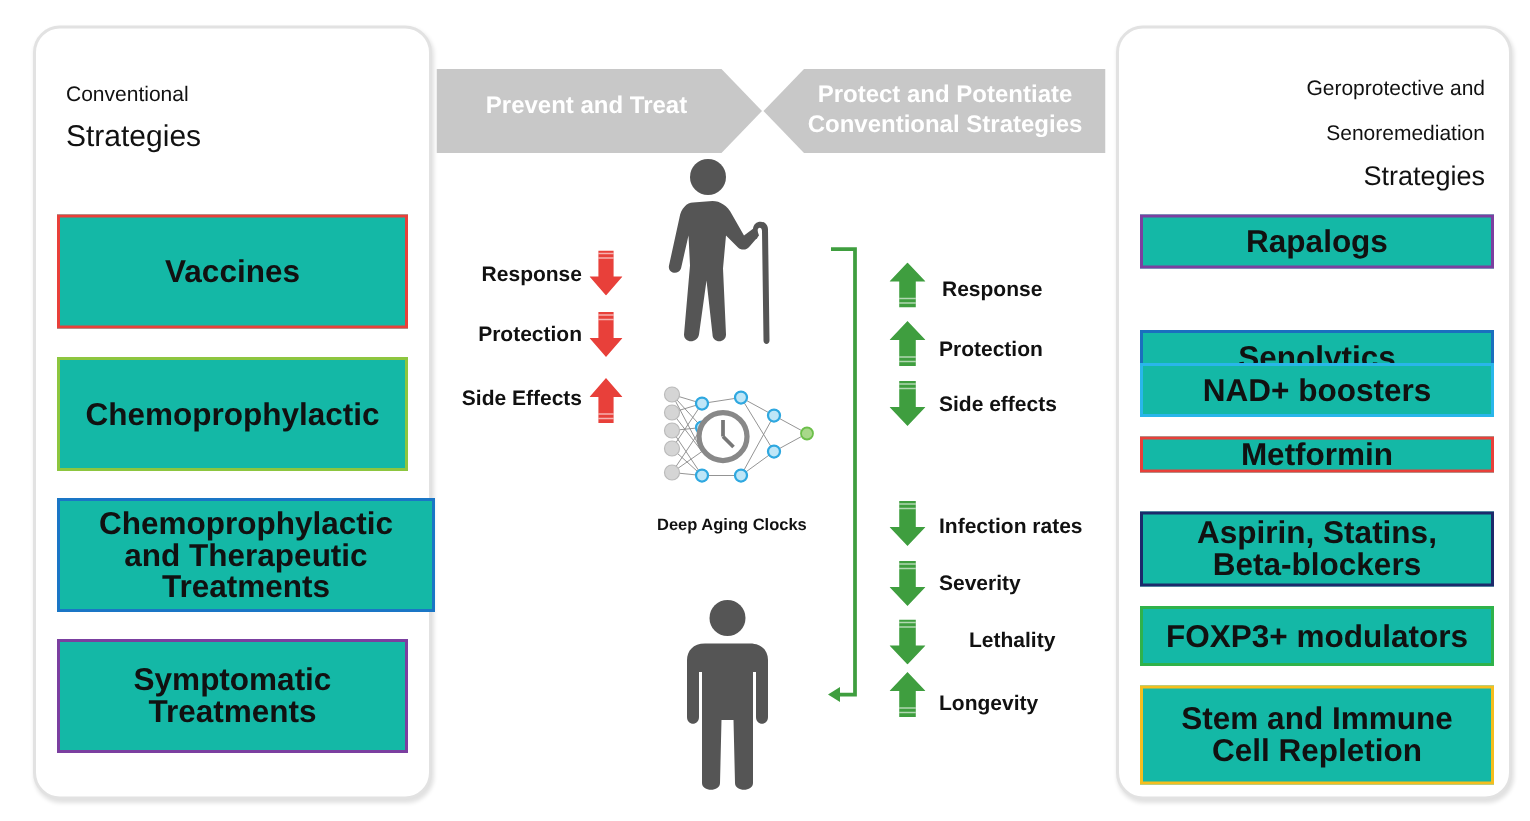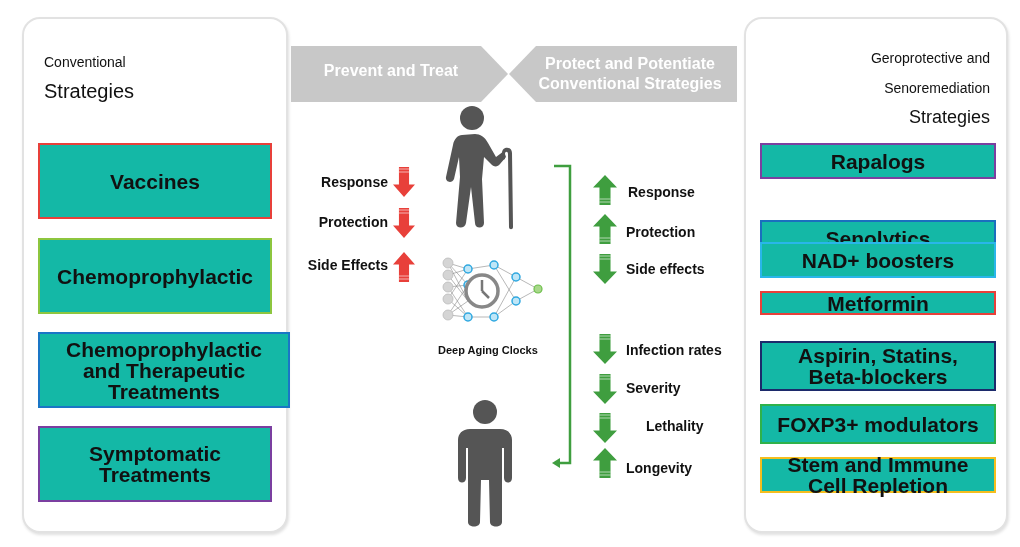--- a/index.html
+++ b/index.html
@@ -37,21 +37,21 @@
 <div class="panel" id="right-panel">
   <div class="ptitle-bold" style="right:16px;top:26px;text-align:right;">Geroprotective and</div>
   <div class="ptitle-bold" style="right:16px;top:56px;text-align:right;">Senoremediation</div>
   <div class="ptitle-norm" style="right:16px;top:86px;text-align:right;font-size:18px;">Strategies</div>
   <div class="sbox" id="rb0" style="left: 14px; top: 124px; width: 236px; height: 36px; border-color: rgb(123, 63, 160);">Rapalogs</div>
   <div class="sbox" id="rb1" style="left: 14px; top: 175px; width: 236px; height: 36px; border-color: rgb(26, 111, 190); margin-top: 26px;">Senolytics</div>
   <div class="sbox" id="rb2" style="left: 14px; top: 223px; width: 236px; height: 36px; border-color: rgb(41, 182, 234);">NAD+ boosters</div>
   <div class="sbox" id="rb3" style="left: 14px; top: 272px; width: 236px; height: 24px; border-color: rgb(232, 64, 58);">Metformin</div>
   <div class="sbox" id="rb4" style="left: 14px; top: 322px; width: 236px; height: 50px; padding: 0px 12px; border-color: rgb(28, 42, 107);">Aspirin, Statins, Beta-blockers</div>
   <div class="sbox" id="rb5" style="left: 14px; top: 385px; width: 236px; height: 40px; border-color: rgb(47, 178, 74);">FOXP3+ modulators</div>
-  <div class="sbox" id="rb6" style="left: 14px; top: 438px; width: 236px; height: 36px; padding: 0px 20px; border-color: rgb(245, 190, 30);">Stem and Immune Cell Repletion</div>
+  <div class="sbox" id="rb6" style="left: 14px; top: 438px; width: 236px; height: 66px; padding: 0px 20px; border-color: rgb(245, 190, 30);">Stem and Immune Cell Repletion</div>
 </div>
 
 <div class="banner" style="left:291px;width:446px;">
   <svg width="446" height="56">
     <polygon id="banner-left-shape" points="0,0 190,0 217,28 190,56 0,56" fill="#c8c8c8"></polygon>
     <polygon id="banner-right-shape" points="245,0 446,0 446,56 245,56 218,28" fill="#c8c8c8"></polygon>
   </svg>
   <div class="banner-text" style="left:0;width:200px;top:15px;">Prevent and Treat</div>
   <div class="banner-text" style="left:232px;width:214px;top:8px;">Protect and Potentiate</div>
   <div class="banner-text" style="left:232px;width:214px;top:28px;">Conventional Strategies</div>

